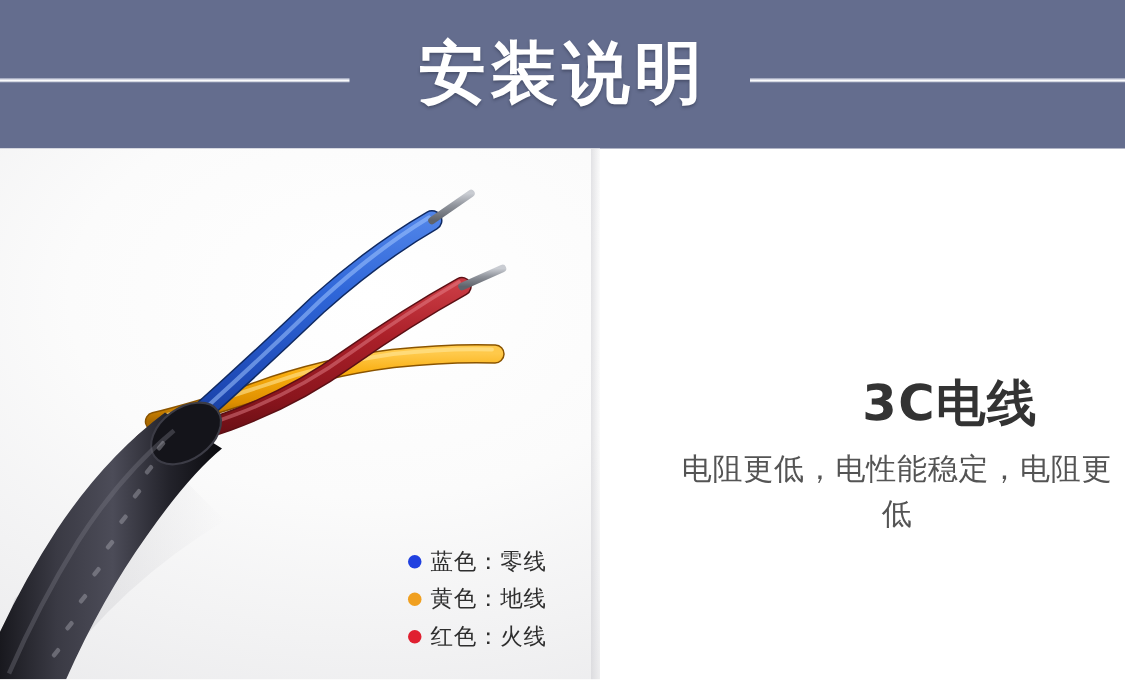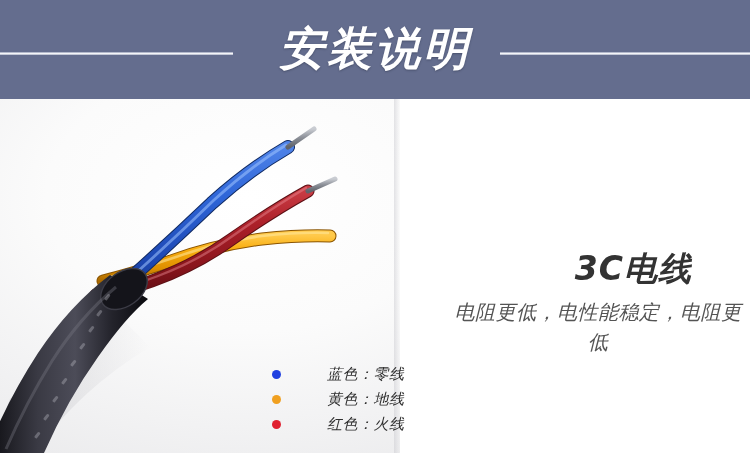--- a/index.html
+++ b/index.html
@@ -7,21 +7,20 @@
   html, body {
     width:750px; height:453px;
     font-family:"Liberation Sans","DejaVu Sans",sans-serif;
     background:#ffffff;
     overflow:hidden;
   }
   #page {
     position:relative;
     width:750px; height:332px;
     background:#ffffff;
-    font-style:italic;
   }
 
   
   .header {
     position:absolute; left:0; top:0;
     width:750px; height:99px;
     background:#646d8e;
     overflow:hidden;
   }
   .header-rule {
@@ -63,21 +62,20 @@
   
   .legend {
     position:absolute;
     left:272px; top:362px;
     width:125px;
   }
   .legend-row {
     display:flex;
     align-items:center;
     height:25px;
-    gap:40px;
   }
   .legend-dot {
     width:9px; height:9px;
     border-radius:50%;
     flex:0 0 auto;
     margin-right:6px;
   }
   .legend-label {
     font-size:15px;
     color:#2e2e2e;

